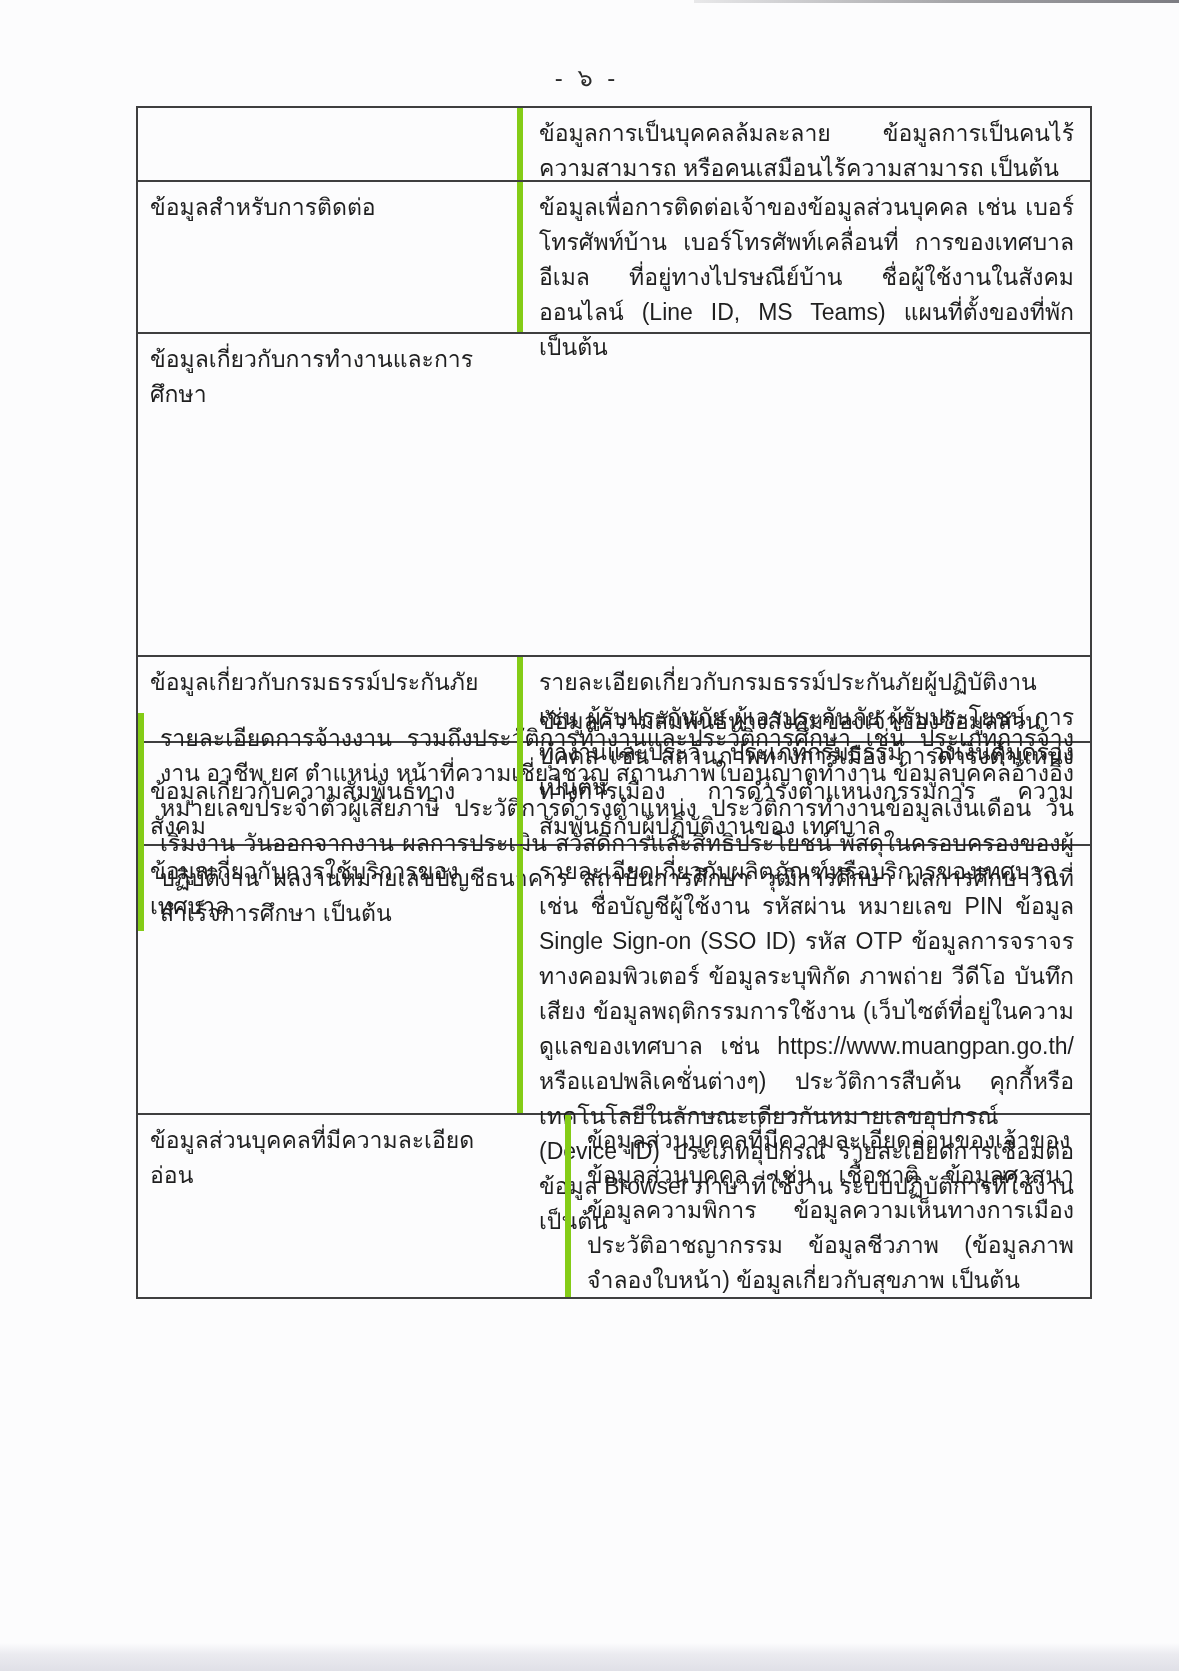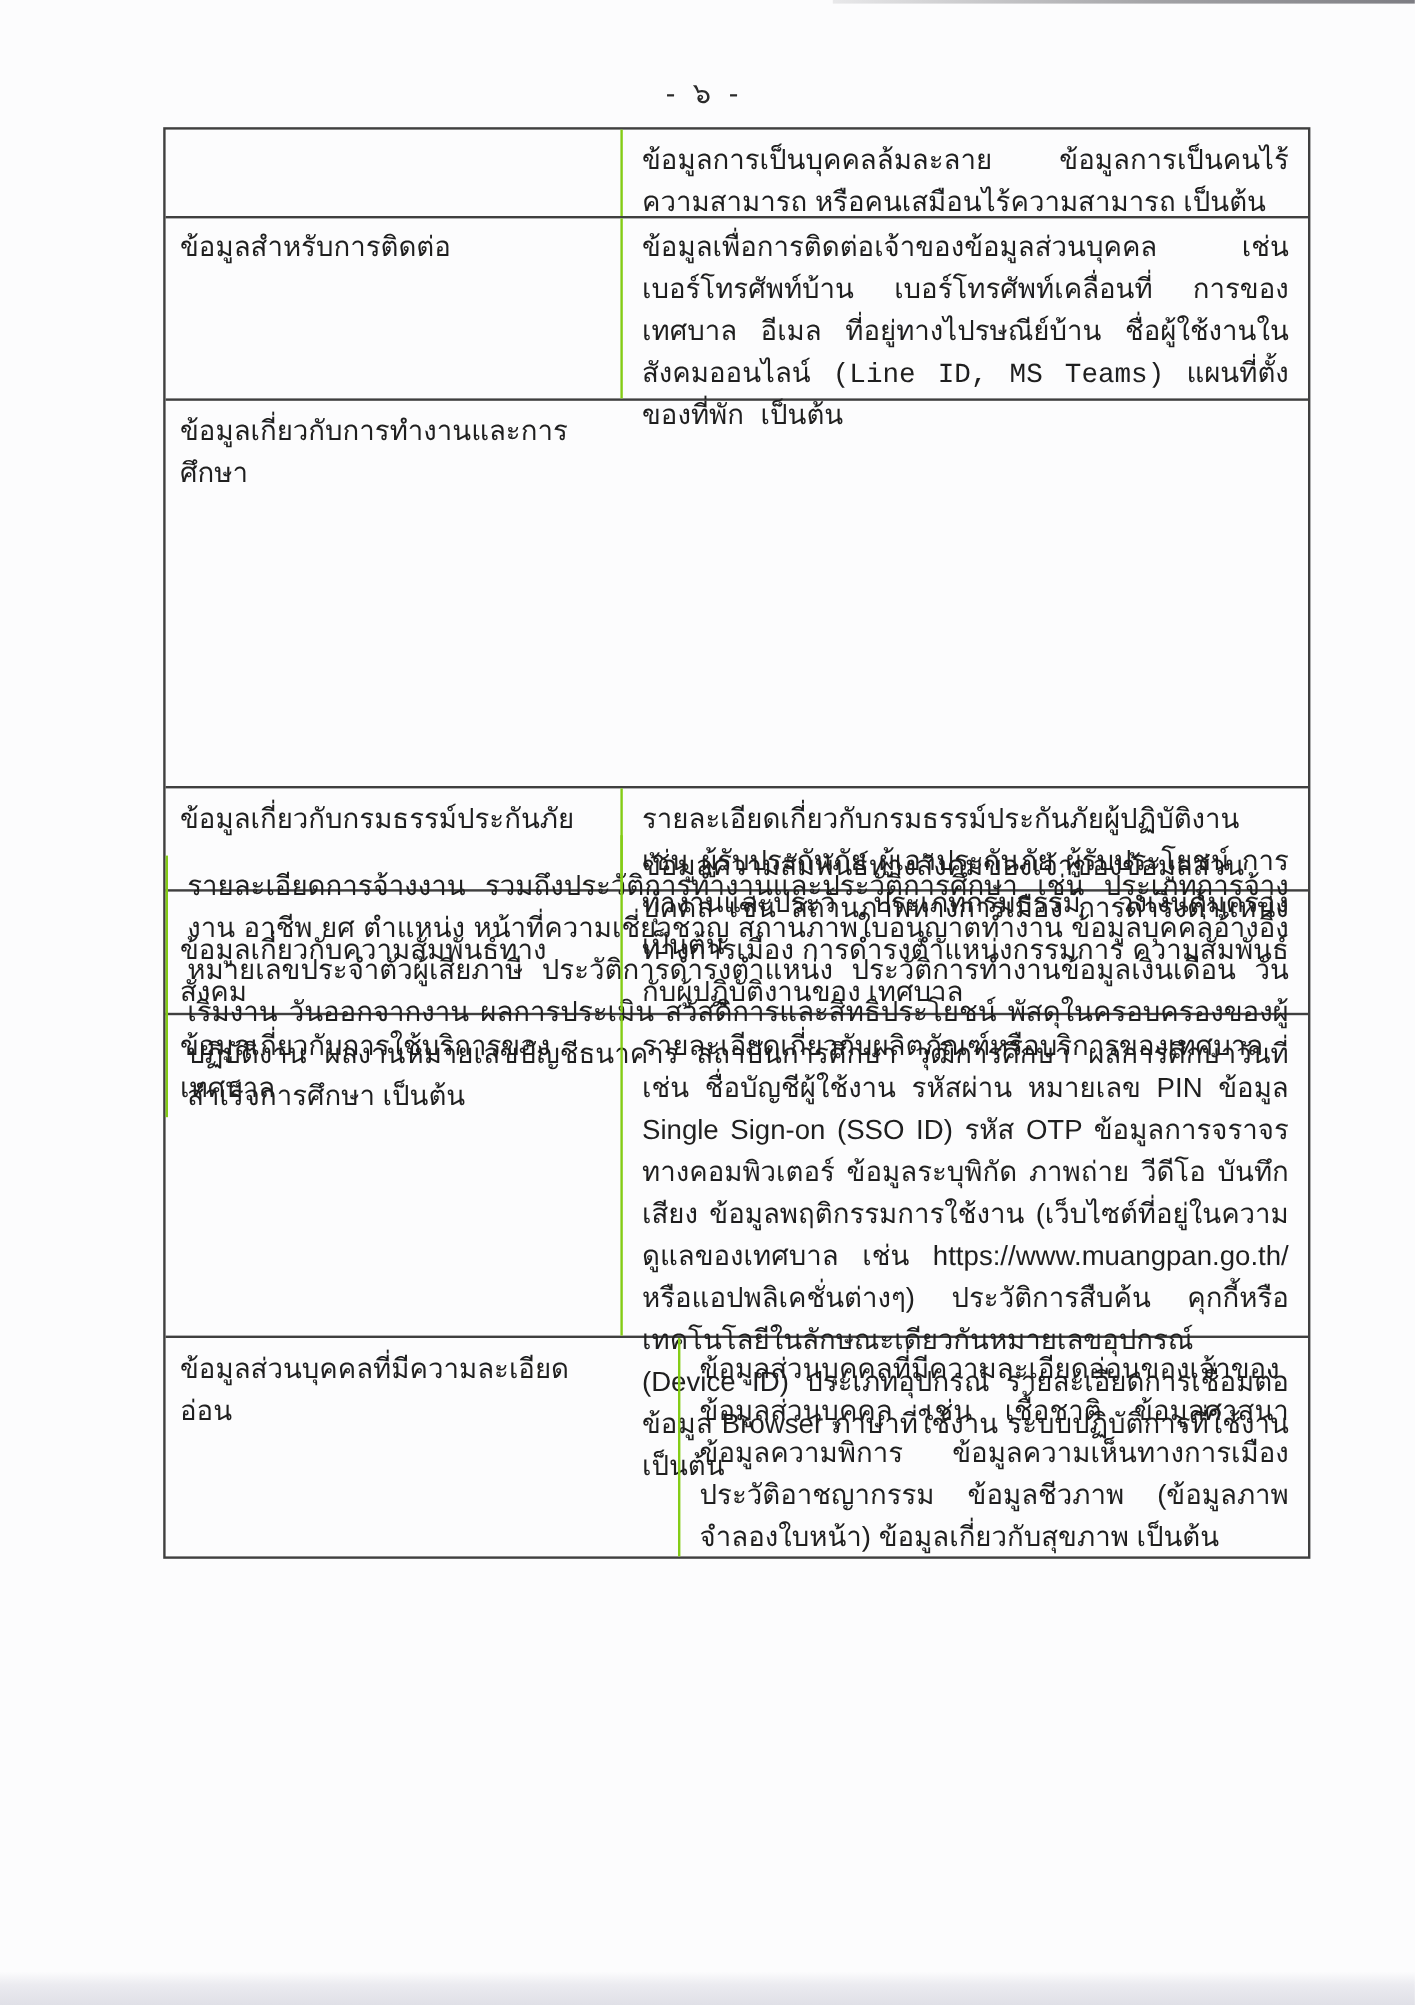--- a/index.html
+++ b/index.html
@@ -65,30 +65,30 @@
   .cell-label {
     width: 379px;
     flex: 0 0 379px;
     padding: 8px 10px 0 12px;
     font-size: 23px;
     line-height: 35px;
     color: #1f1f1f;
   }
   .cell-desc {
     flex: 1 1 auto;
-    border-left: 2px solid #84cc16;
+    border-left: 6px solid #84cc16;
     padding: 8px 16px 0 16px;
     font-size: 23px;
     line-height: 35px;
     color: #1f1f1f;
     text-align: justify;
   }
 
   .r1 { height: 72px;  }
-  .r2 { height: 152px; font-family: Liberation Mono, monospace; }
+  .r2 { height: 152px; }
   .r3 { height: 323px; flex-direction: column; }
   .r4 { height: 86px; }
   .r5 { height: 103px; align-items: flex-end; }
   .r6 { height: 269px; }
   .r7 { height: 184px; gap: 48px; }
 </style>
 </head>
 <body>
 
 <div class="top-artifact"></div>

